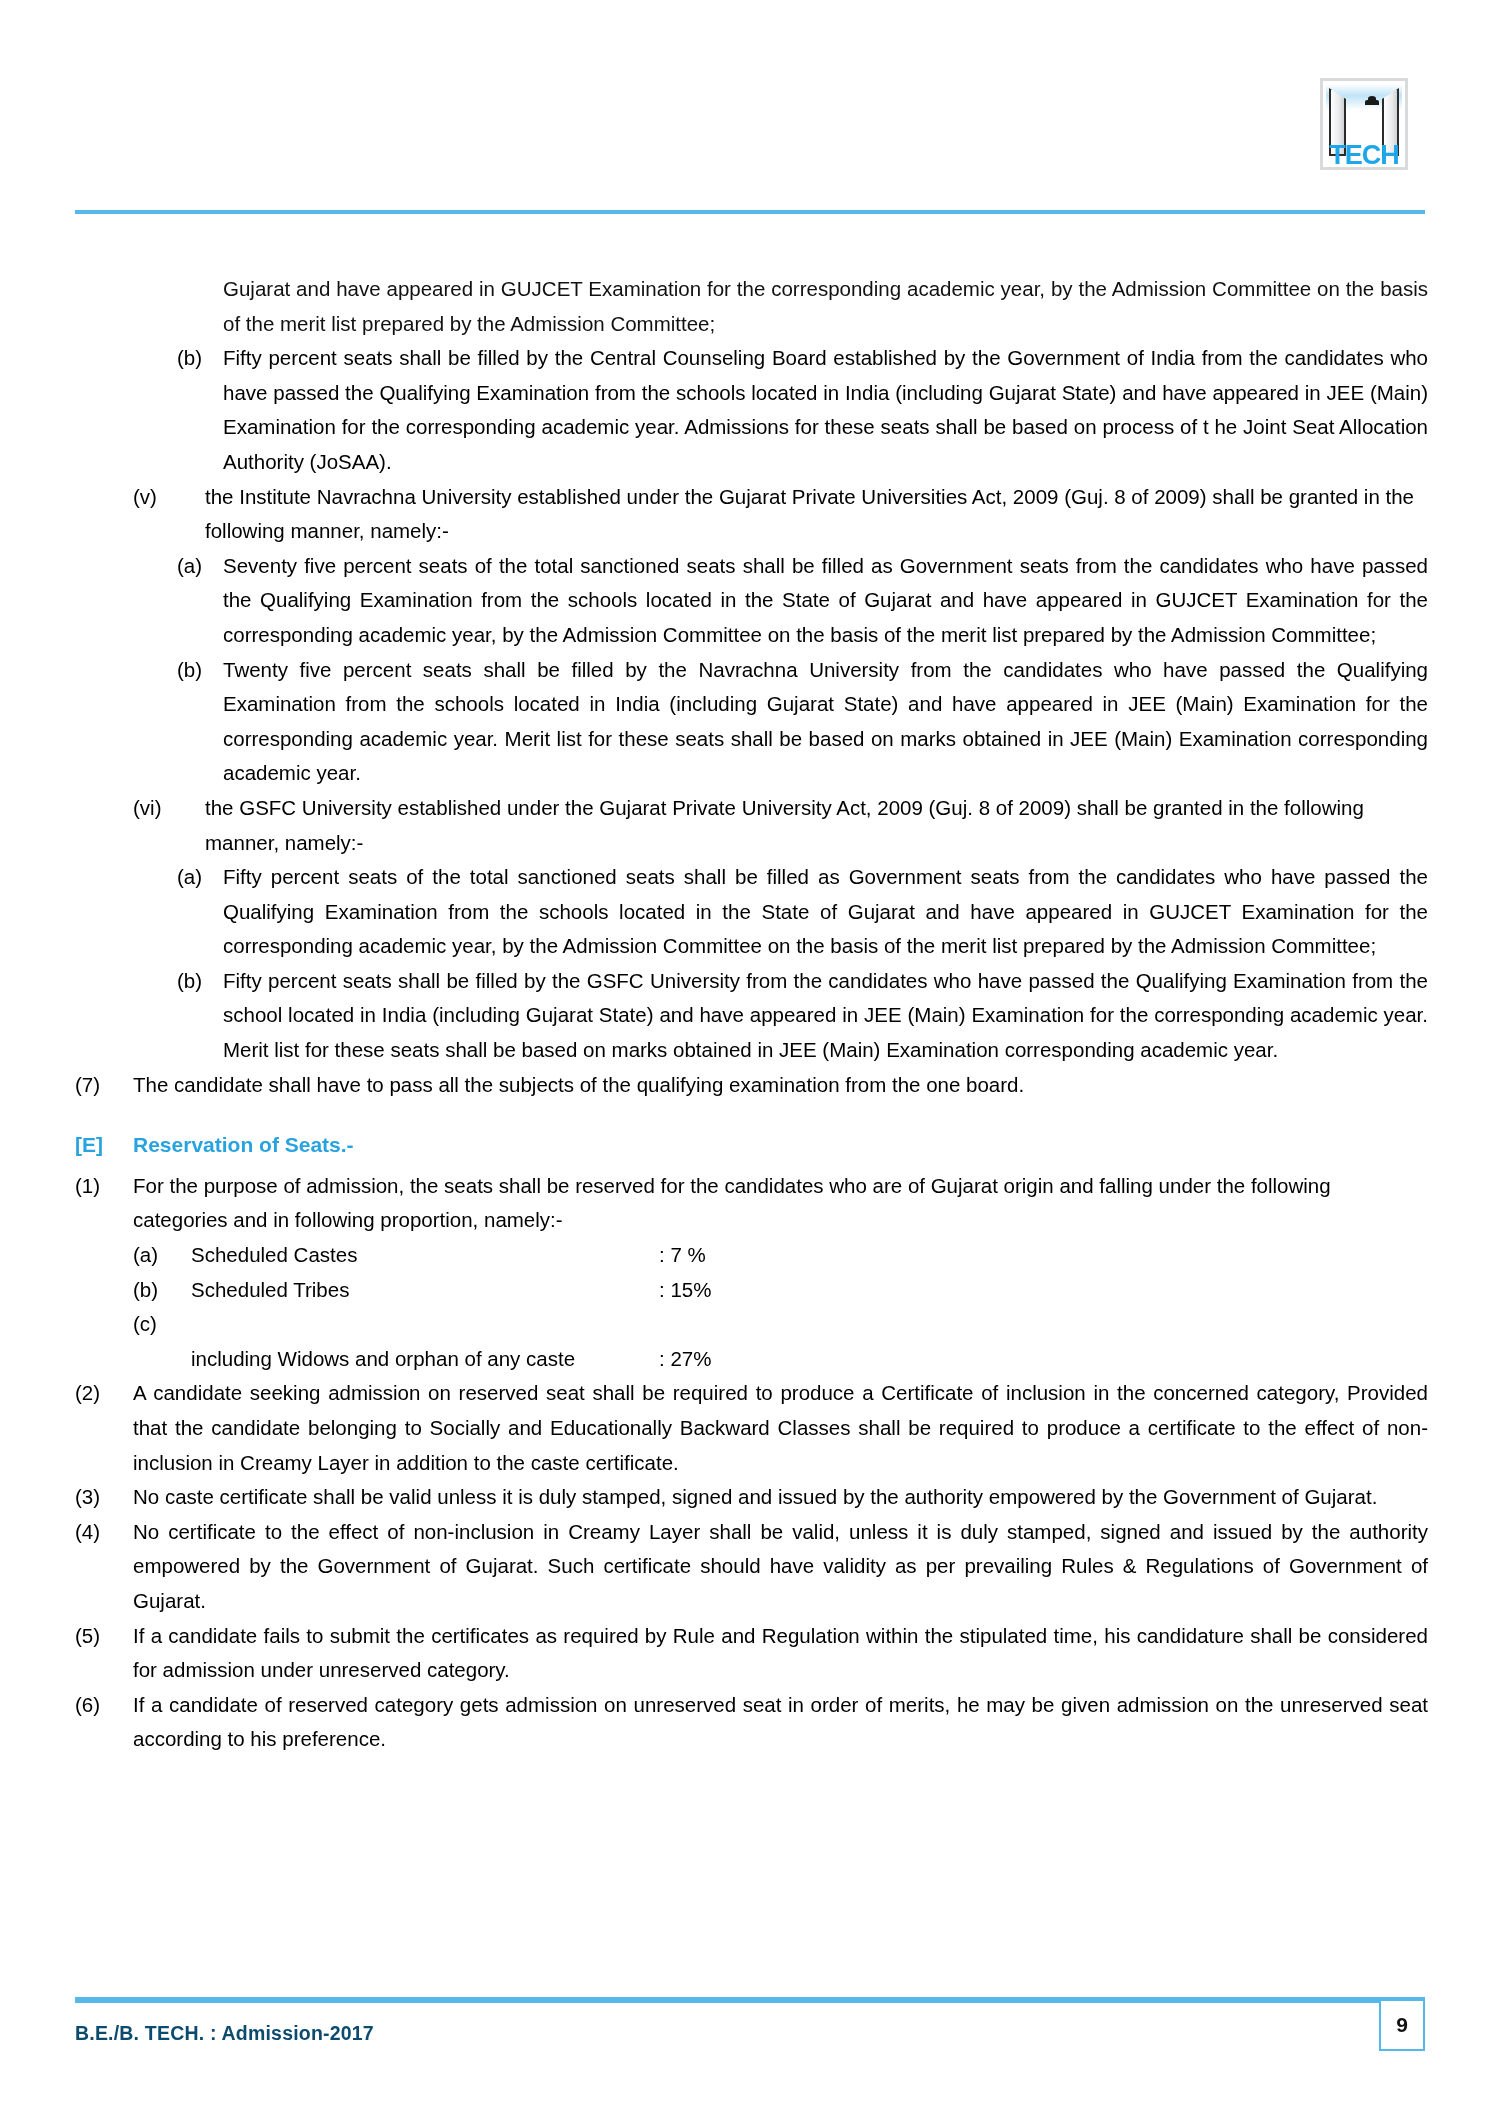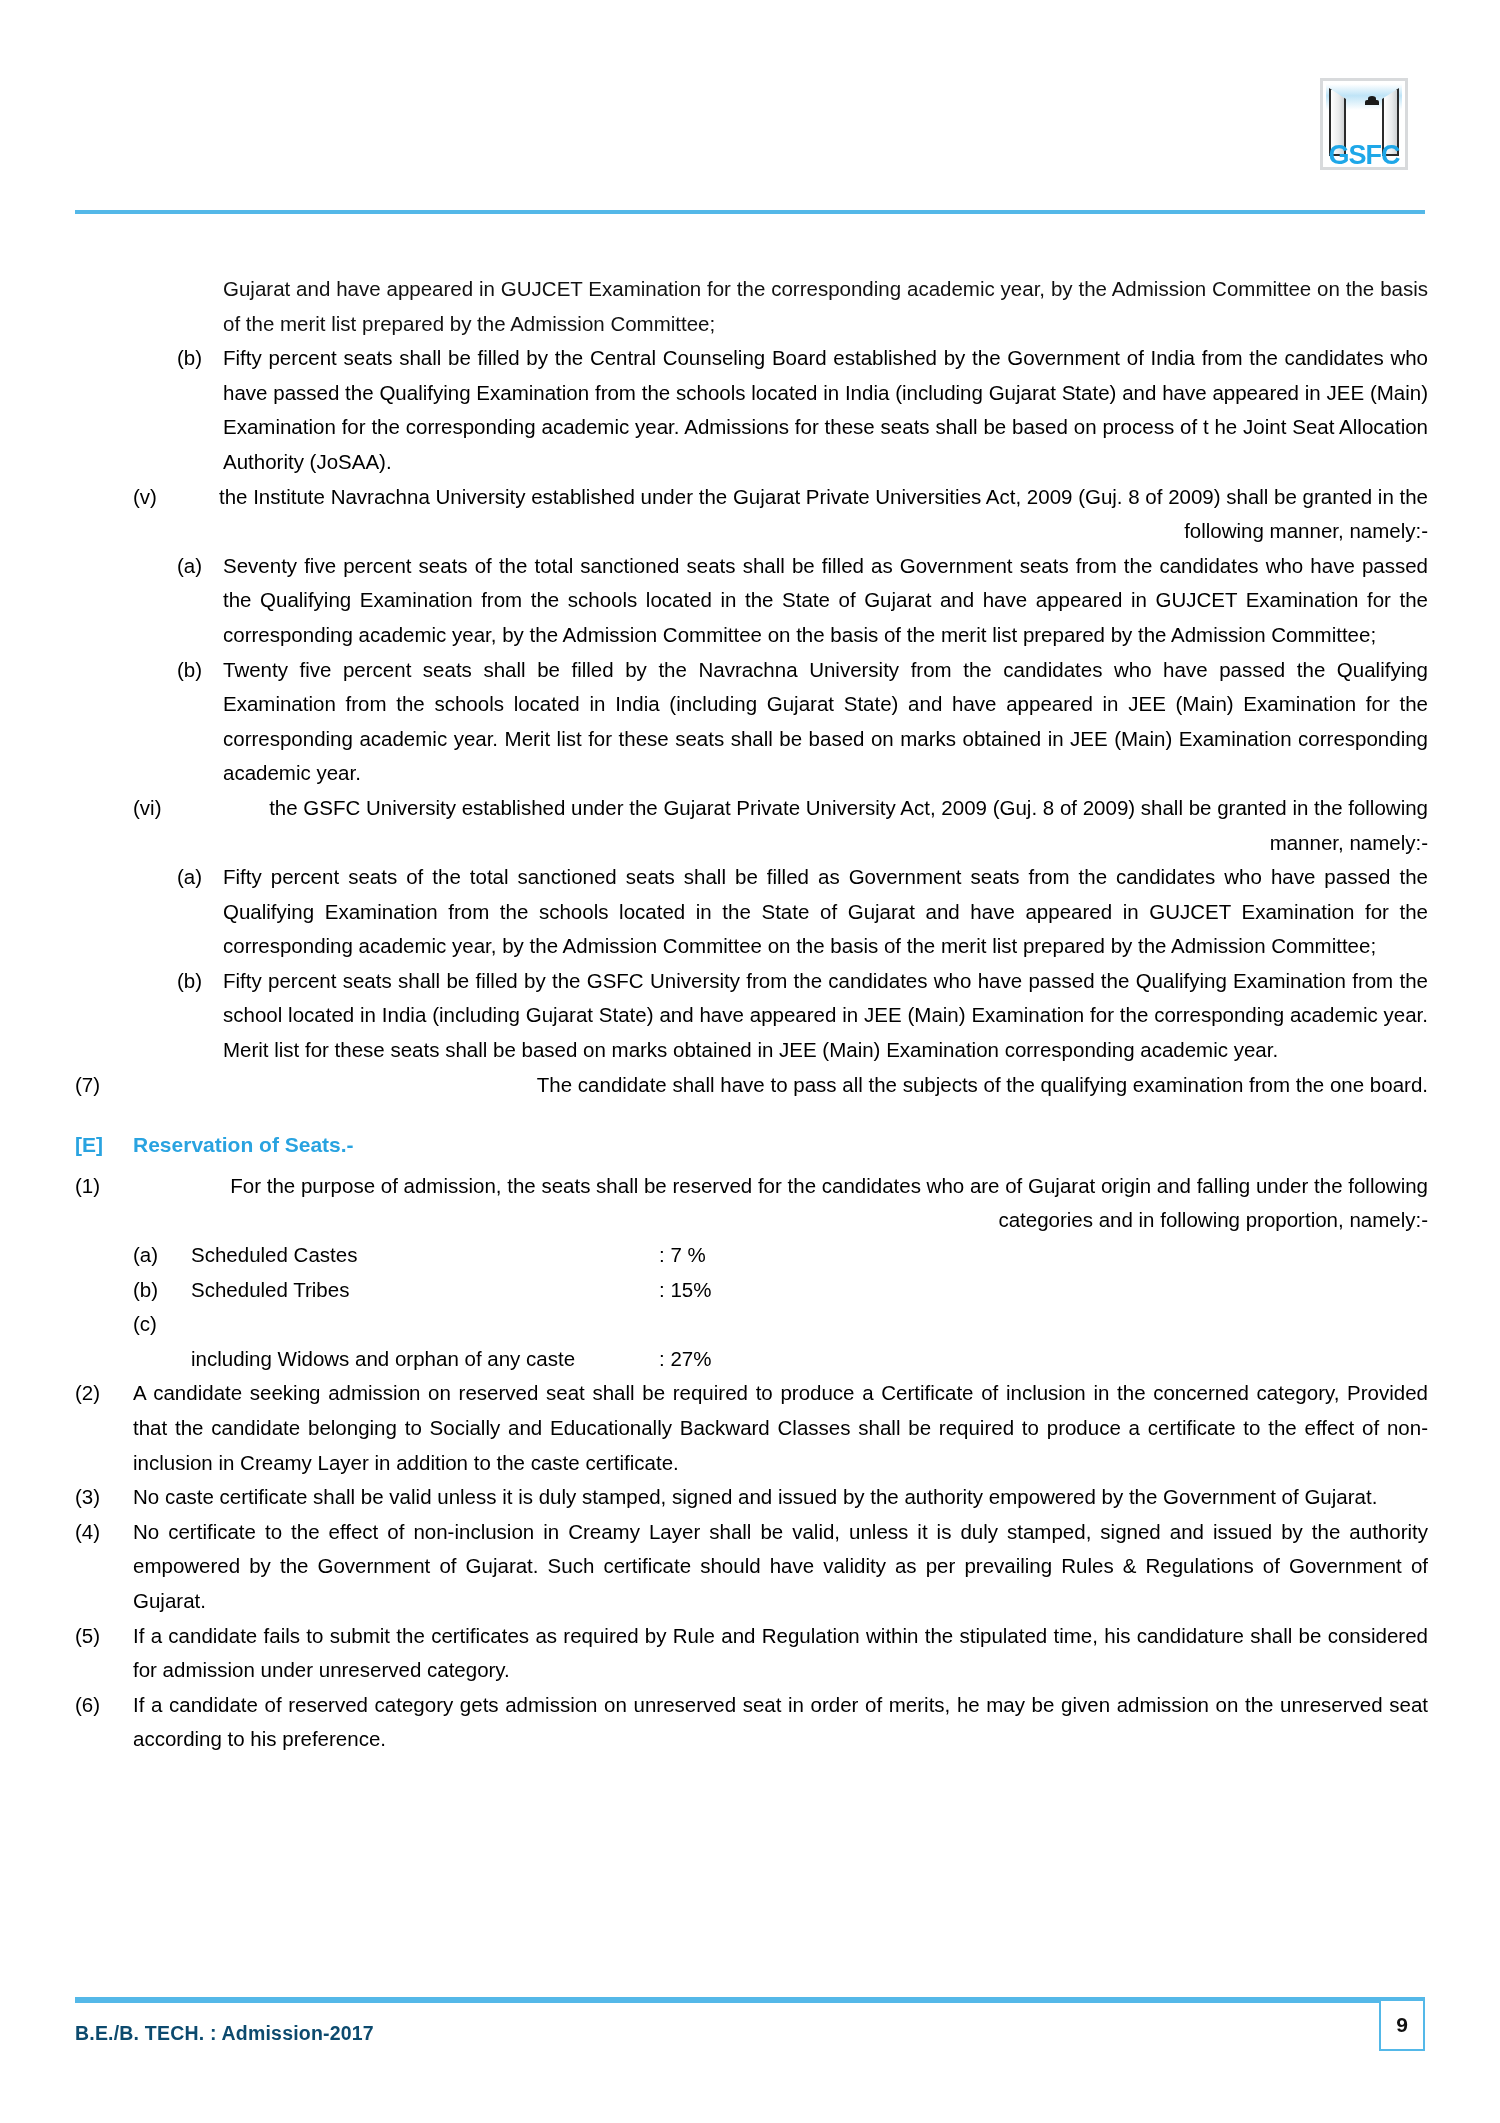--- a/index.html
+++ b/index.html
@@ -140,21 +140,21 @@
     font-size: 20.5px;
     line-height: 34.6px;
   }
   .text {
     flex: 1 1 auto;
     font-size: 20.5px;
     line-height: 34.6px;
     text-align: justify;
     text-justify: inter-word;
   }
-  .text.nojust { text-align: right; }
+  .text.nojust { text-align: left; }
 
   
   .lvl-roman   > .marker { width: 72px; margin-left: 58px; }
   .lvl-roman   > .text   { }
   .lvl-letter  > .marker { width: 46px; margin-left: 102px; }
   .lvl-num     > .marker { width: 58px; margin-left: 0px; }
   .plain-top   { margin-left: 148px; }
 
   
   .res-row {
@@ -217,21 +217,21 @@
 
 <div class="page">
 
   <div class="header">
     <div class="logo">
       <div class="logo-frame"></div>
       <div class="logo-sky"></div>
       <div class="logo-door-l"></div>
       <div class="logo-door-r"></div>
       <div class="logo-emblem"></div>
-      <div class="logo-text">GSFC</div>
+      <div class="logo-text">TECH</div>
     </div>
   </div>
   <div class="header-rule"></div>
 
   <div class="content">
 
     <div class="line plain-top">Gujarat and have appeared in GUJCET Examination for the corresponding academic year, by the Admission Committee on the basis of the merit list prepared by the Admission Committee;</div>
 
     <div class="row lvl-letter">
       <div class="marker">(b)</div>

